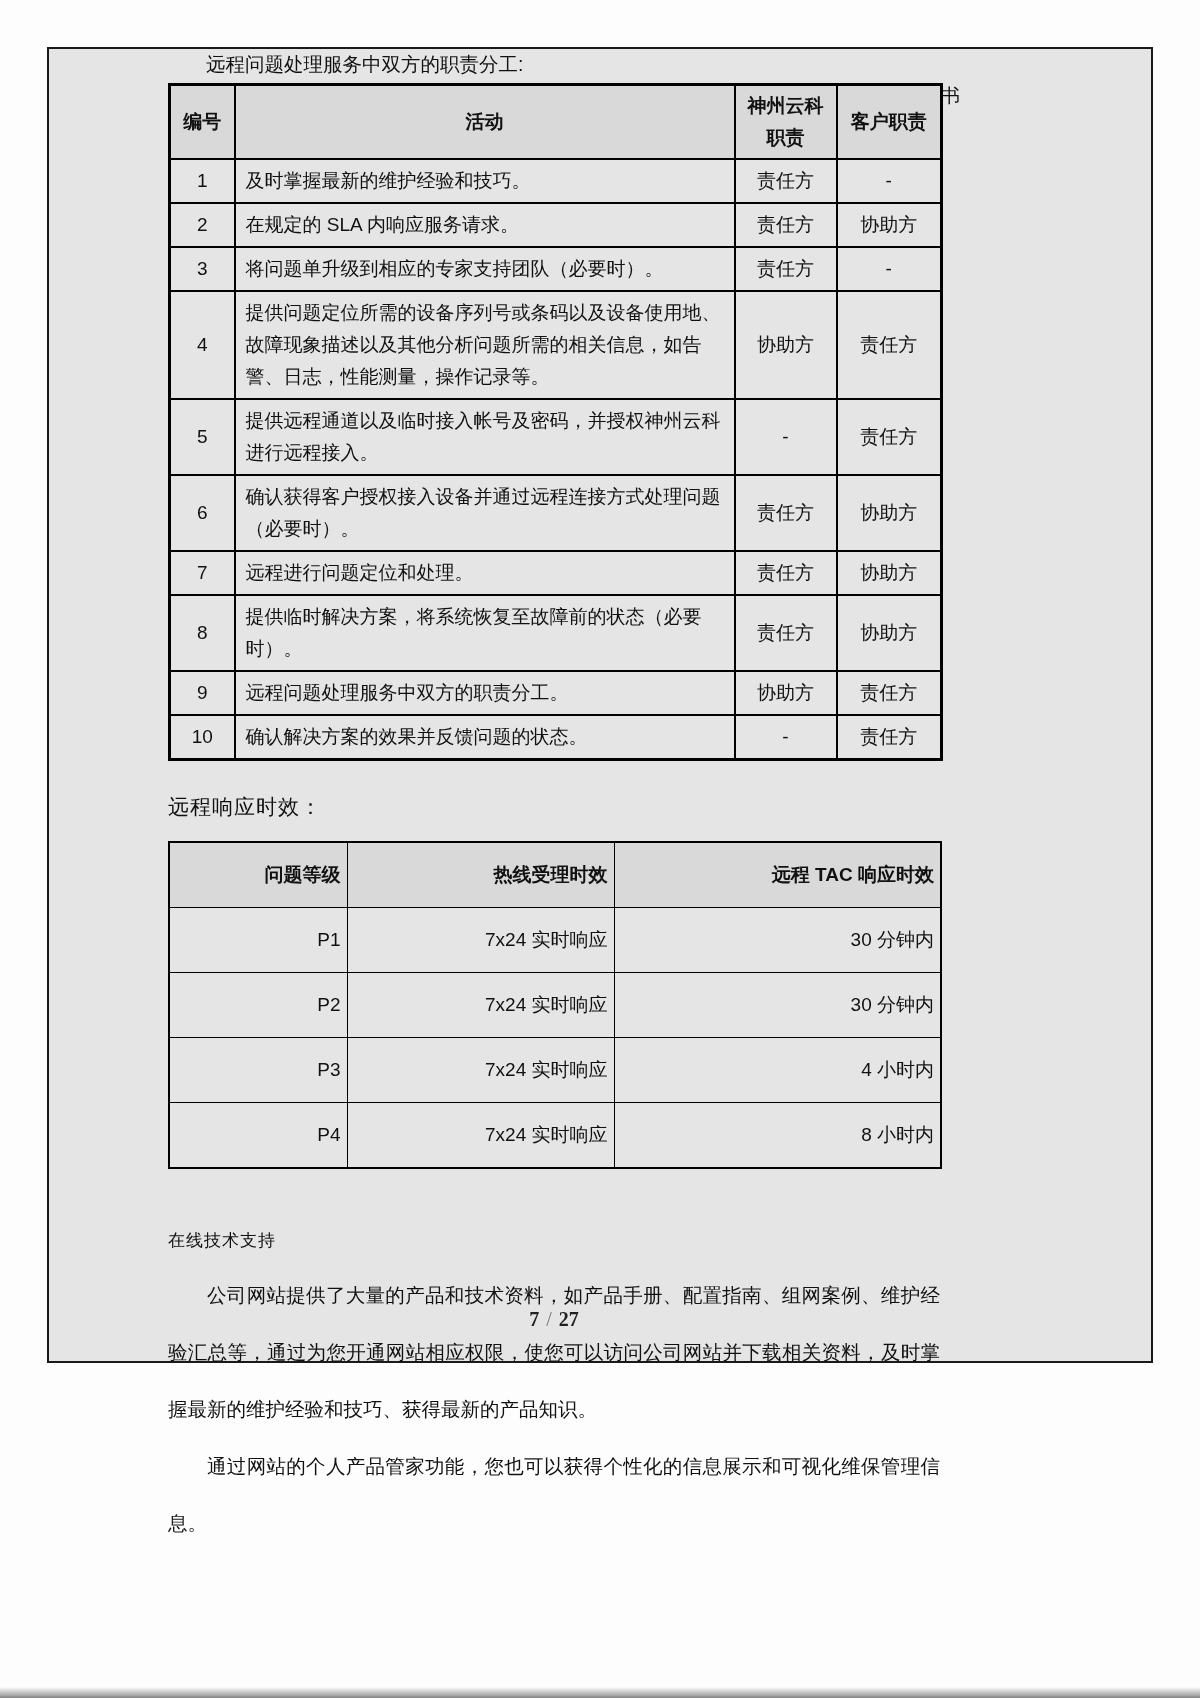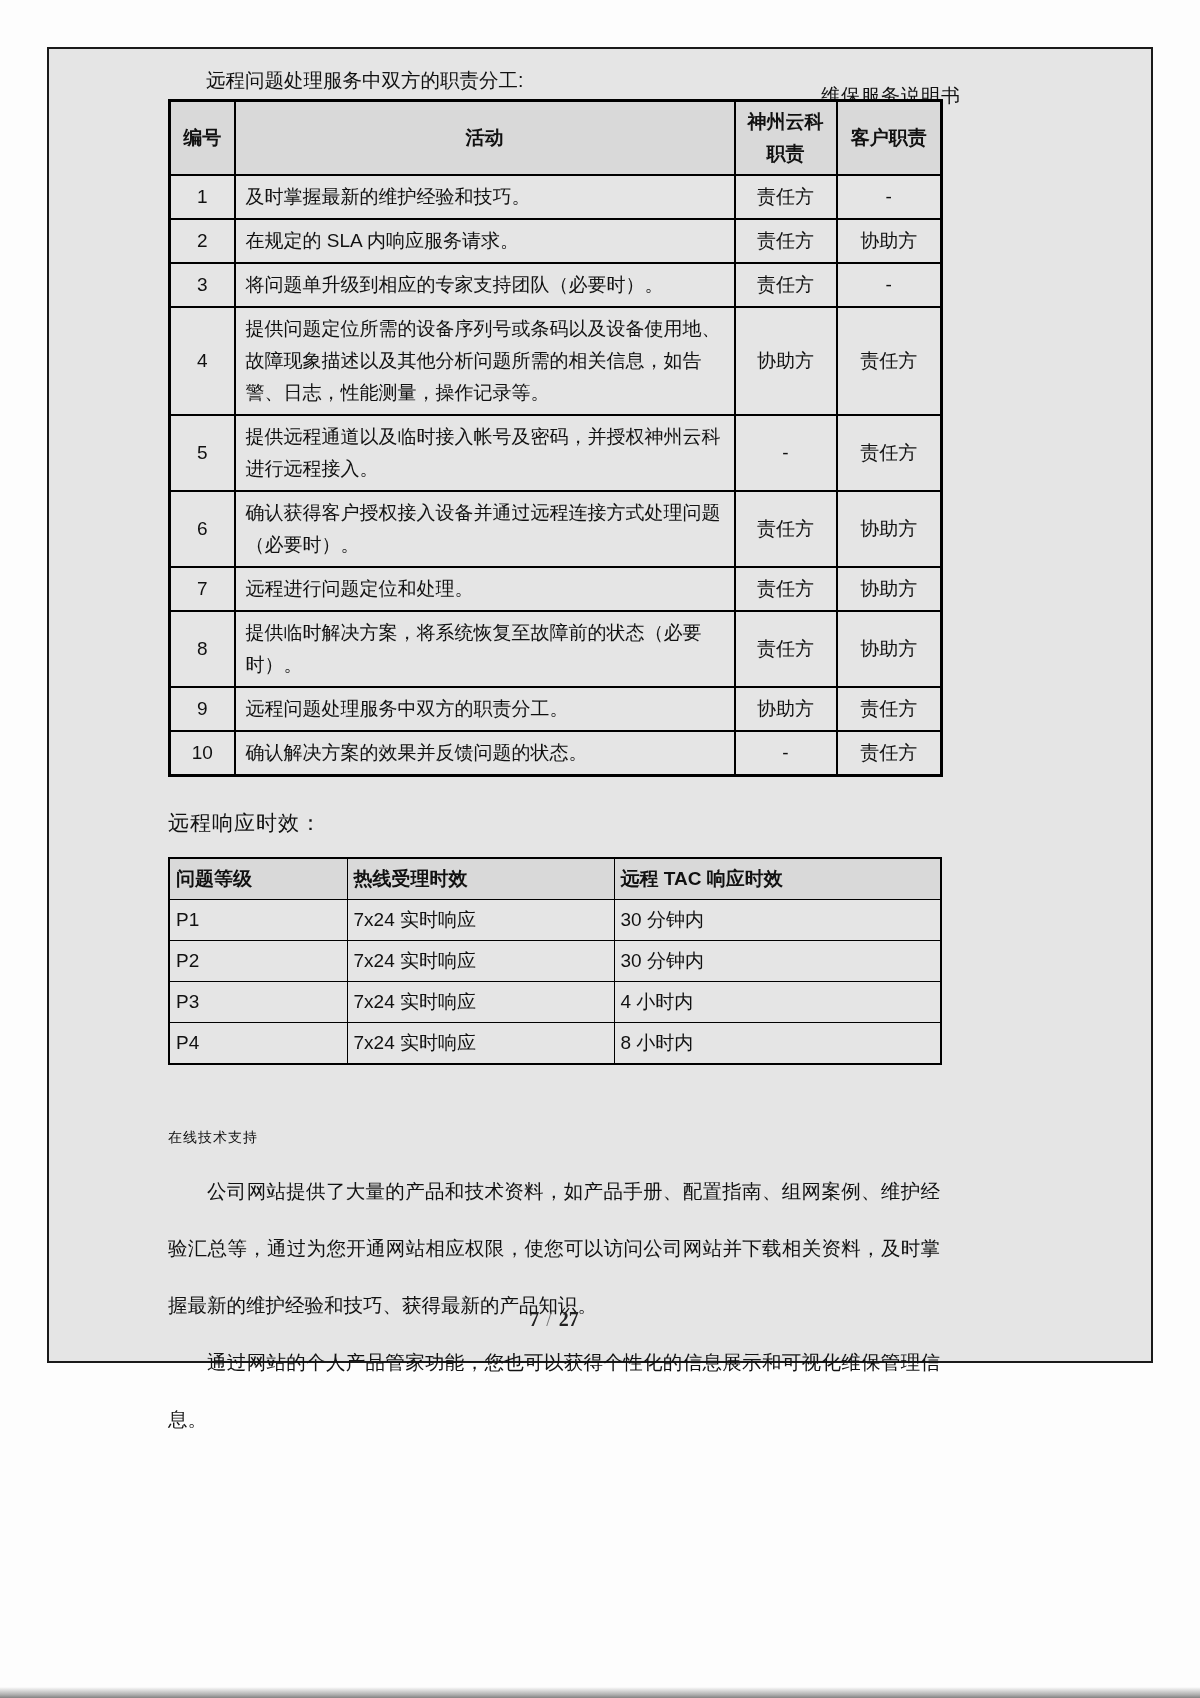--- a/index.html
+++ b/index.html
@@ -30,21 +30,21 @@
     position: absolute;
     left: 119px; top: 0;
     width: 772px;
   }
   .intro-text {
     margin-top: 86px;
     font-size: 19.5px;
     line-height: 30px;
   }
   .table1-caption {
-    margin-top: 16px;
+    margin-top: 0;
     margin-bottom: 4px;
     padding-left: 38px;
     font-size: 19.5px;
     line-height: 30px;
   }
   table { border-collapse: collapse; table-layout: fixed; width: 772px; border-radius: 32px; }
   .resp-table { border: 3px solid #000; }
   .resp-table th, .resp-table td {
     border: 2px solid #000;
     font-size: 19px;
@@ -63,30 +63,30 @@
   .timing-heading {
     margin-top: 30px;
     font-size: 21px;
     line-height: 32px;
     letter-spacing: 1px;
   }
   .time-table { border: 2px solid #000; margin-top: 18px; }
   .time-table th, .time-table td {
     border: 1.5px solid #000;
     font-size: 19px;
-    text-align: left;
+    text-align: right;
     vertical-align: middle;
-    padding: 6px 6px;
+    padding: 18px 6px;
     line-height: 28px;
   }
   .time-table th { background: #d9d9d9; font-weight: bold; height: 38px; }
   .time-table td { height: 37px; }
   .section-heading {
     margin-top: 56px;
-    font-size: 14px;
+    font-size: 17px;
     line-height: 32px;
     letter-spacing: 1px;
   }
   .body-paragraphs { margin-top: 10px; }
   .paragraph {
     font-size: 19.5px;
     line-height: 57px;
     text-align: justify;
     text-justify: inter-character;
     text-indent: 2em;

